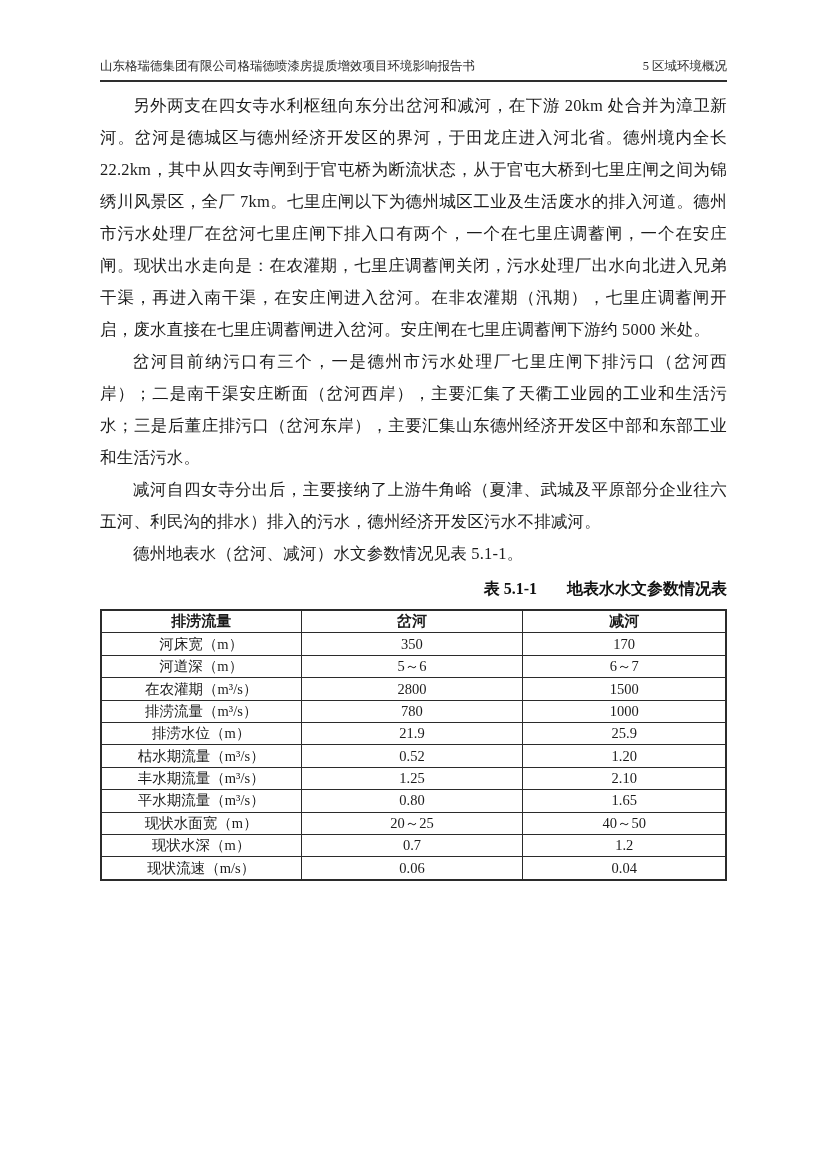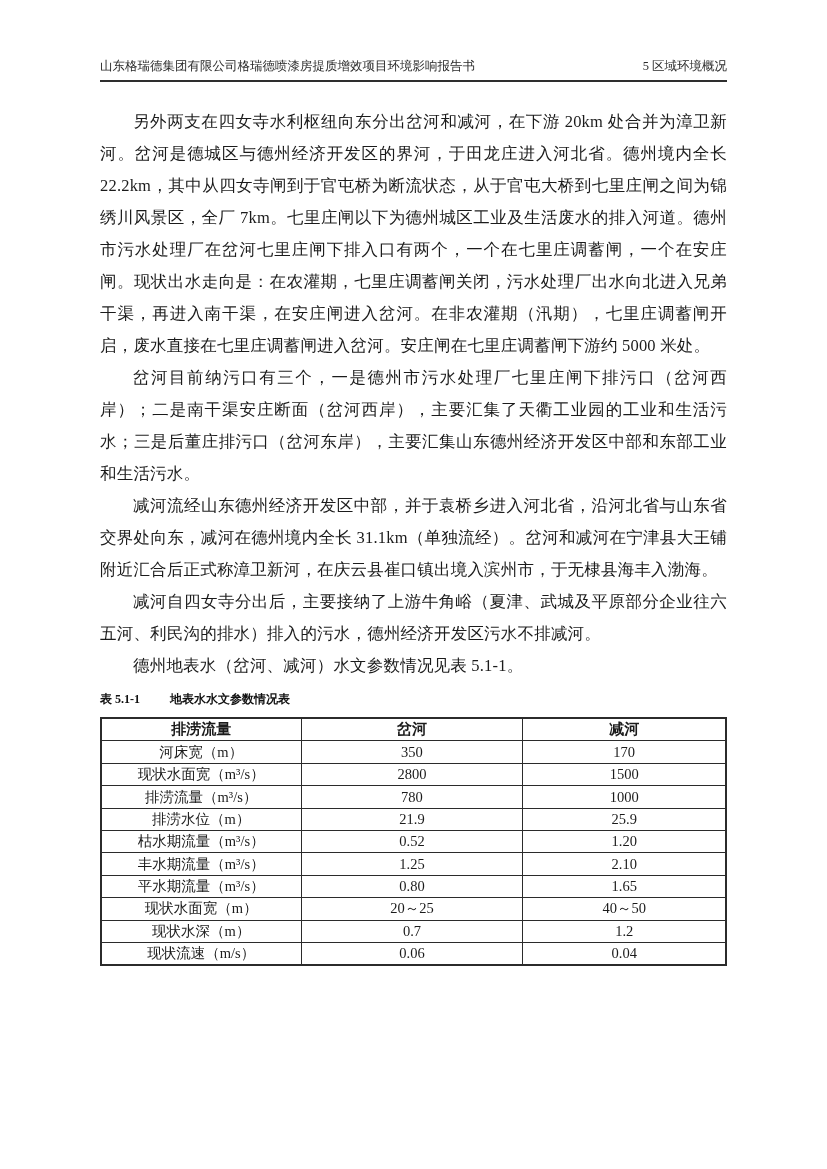--- a/index.html
+++ b/index.html
@@ -21,36 +21,36 @@
   .doc-header {
     display: flex;
     justify-content: space-between;
     align-items: flex-end;
     font-size: 12.5px;
     color: #2a2a2a;
     padding-bottom: 5px;
     border-bottom: 2px solid #2e2e2e;
   }
   .doc-body {
-    margin-top: 24px;
+    margin-top: 8px;
   }
   .para {
     margin: 0;
     font-size: 16.5px;
     line-height: 32px;
     text-align: justify;
     text-indent: 2em;
     color: #1b1b1b;
     letter-spacing: 0.2px;
   }
   .table-caption {
     margin: 9px 0 9px 0;
-    text-align: left;
+    text-align: right;
     font-weight: bold;
-    font-size: 12px;
+    font-size: 16px;
     color: #111;
   }
   .table-caption .cap-label {
     margin-right: 30px;
   }
   table.hydro {
     width: 100%;
     border-collapse: collapse;
     border: 2px solid #2b2b2b;
     font-size: 14.5px;
@@ -102,21 +102,20 @@
 <div class="page">
 
   <header class="doc-header">
     <span>山东格瑞德集团有限公司格瑞德喷漆房提质增效项目环境影响报告书</span>
     <span>5 区域环境概况</span>
   </header>
 
   <main class="doc-body">
     <p class="para">另外两支在四女寺水利枢纽向东分出岔河和减河，在下游 20km 处合并为漳卫新河。岔河是德城区与德州经济开发区的界河，于田龙庄进入河北省。德州境内全长 22.2km，其中从四女寺闸到于官屯桥为断流状态，从于官屯大桥到七里庄闸之间为锦绣川风景区，全厂 7km。七里庄闸以下为德州城区工业及生活废水的排入河道。德州市污水处理厂在岔河七里庄闸下排入口有两个，一个在七里庄调蓄闸，一个在安庄闸。现状出水走向是：在农灌期，七里庄调蓄闸关闭，污水处理厂出水向北进入兄弟干渠，再进入南干渠，在安庄闸进入岔河。在非农灌期（汛期），七里庄调蓄闸开启，废水直接在七里庄调蓄闸进入岔河。安庄闸在七里庄调蓄闸下游约 5000 米处。</p>
     <p class="para">岔河目前纳污口有三个，一是德州市污水处理厂七里庄闸下排污口（岔河西岸）；二是南干渠安庄断面（岔河西岸），主要汇集了天衢工业园的工业和生活污水；三是后董庄排污口（岔河东岸），主要汇集山东德州经济开发区中部和东部工业和生活污水。</p>
-    <p class="para">减河流经山东德州经济开发区中部，并于袁桥乡进入河北省，沿河北省与山东省交界处向东，减河在德州境内全长 31.1km（单独流经）。岔河和减河在宁津县大王铺附近汇合后正式称漳卫新河，在庆云县崔口镇出境入滨州市，于无棣县海丰入渤海。</p>
     <p class="para">减河自四女寺分出后，主要接纳了上游牛角峪（夏津、武城及平原部分企业往六五河、利民沟的排水）排入的污水，德州经济开发区污水不排减河。</p>
     <p class="para">德州地表水（岔河、减河）水文参数情况见表 5.1-1。</p>
 
     <div class="table-caption">
       <span class="cap-label">表 5.1-1</span><span>地表水水文参数情况表</span>
     </div>
 
     <table class="hydro">
       <colgroup>
           <col class="c1">
@@ -130,21 +129,26 @@
           <th>减河</th>
         </tr>
       </thead>
       <tbody>
         <tr>
           <td>河床宽（m）</td>
           <td>350</td>
           <td>170</td>
         </tr>
         <tr>
-          <td>现状水面宽（m³/s）</td>
+          <td>河道深（m）</td>
+          <td>5～6</td>
+          <td>6～7</td>
+        </tr>
+        <tr>
+          <td>在农灌期（m³/s）</td>
           <td>2800</td>
           <td>1500</td>
         </tr>
         <tr>
           <td>排涝流量（m³/s）</td>
           <td>780</td>
           <td>1000</td>
         </tr>
         <tr>
           <td>排涝水位（m）</td>

